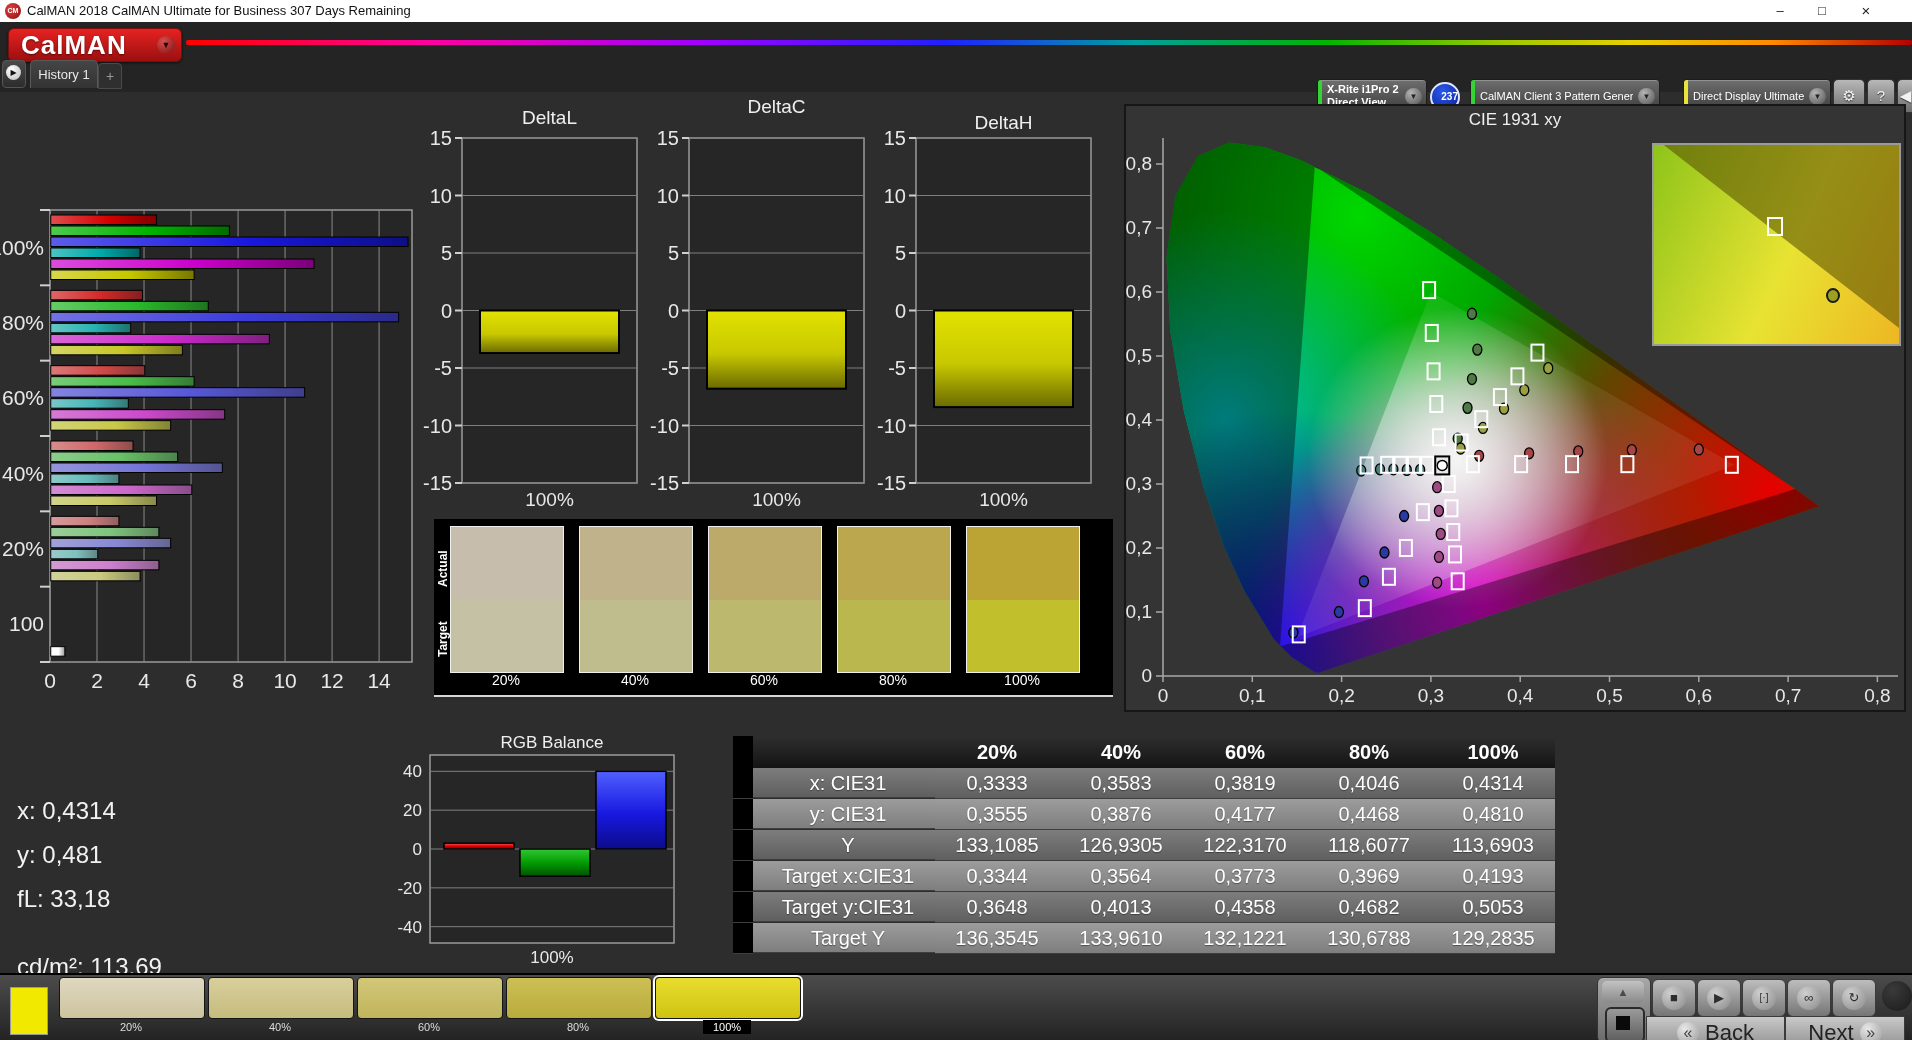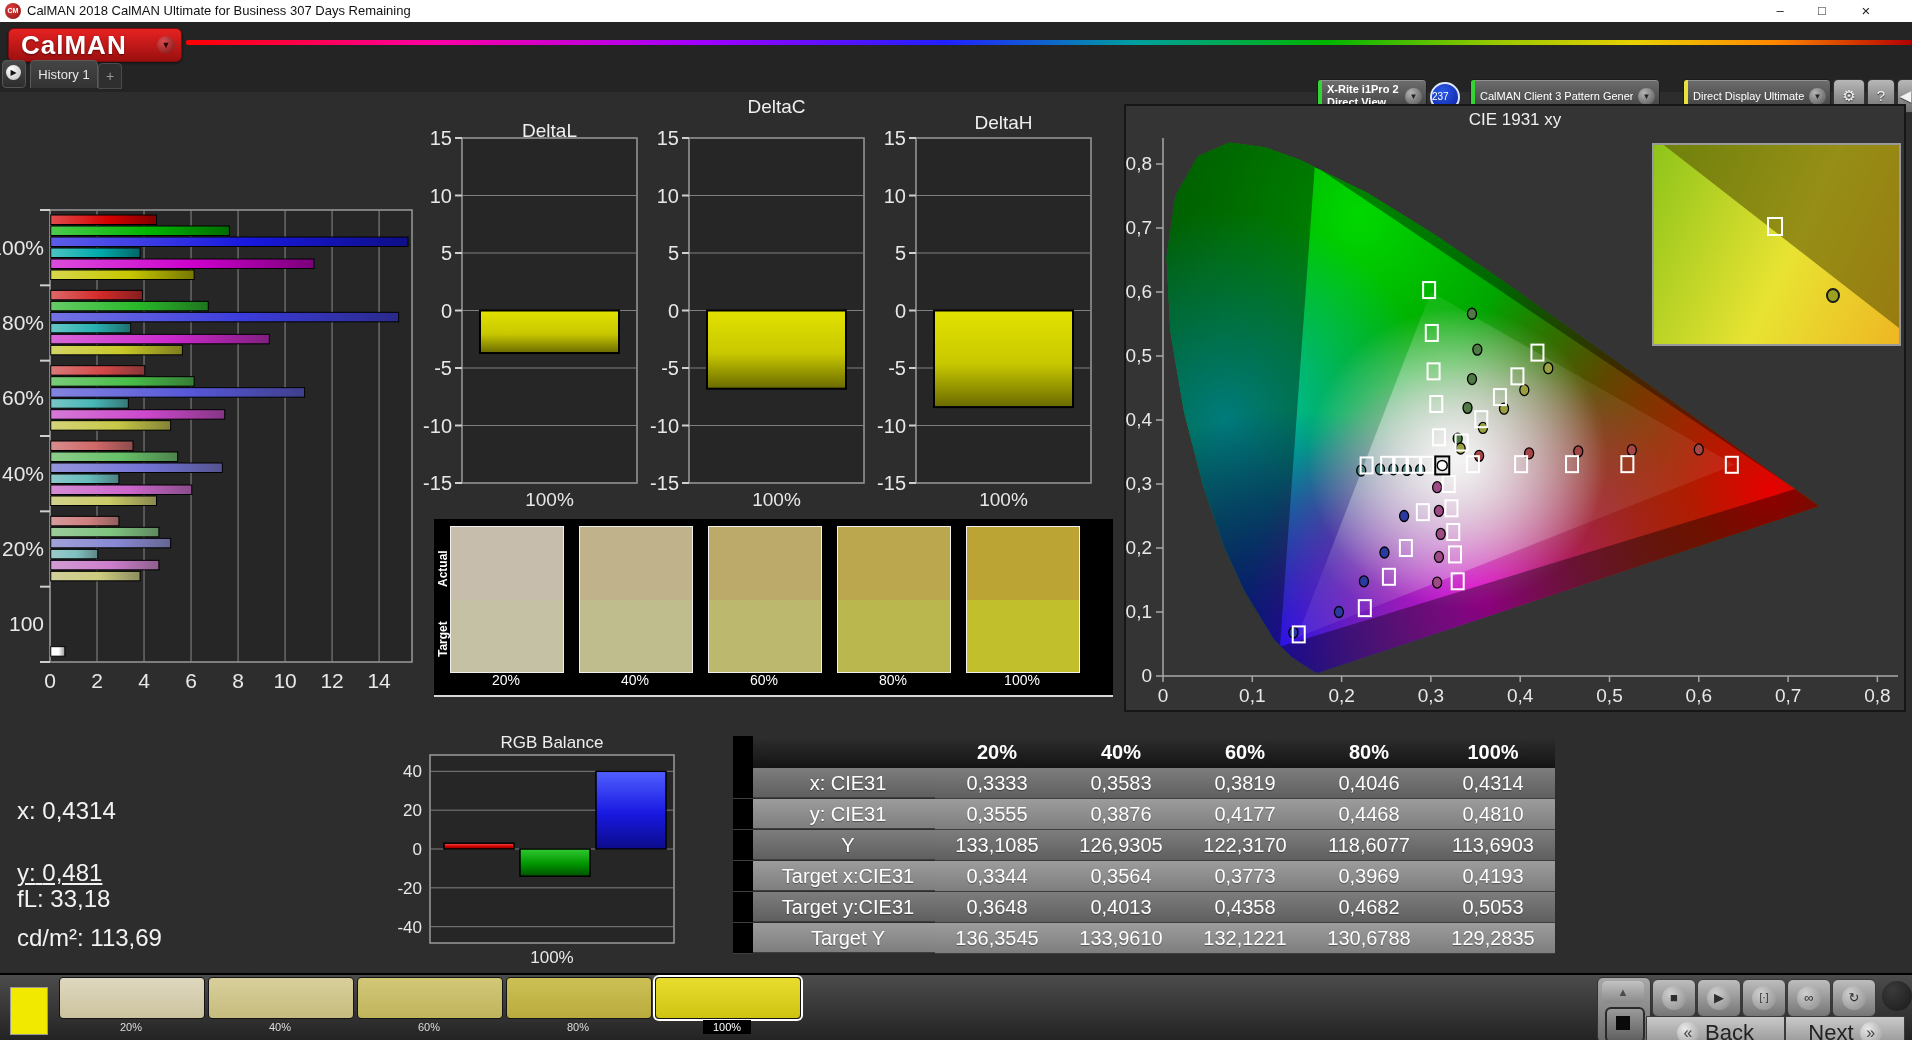--- a/index.html
+++ b/index.html
@@ -42,21 +42,21 @@
   .chip{position:absolute;top:57px;height:32px;border-radius:4px;border:1px solid #1c1c1c;
      background:linear-gradient(#6e6e6e,#3c3c3c);box-shadow:inset 0 1px 0 rgba(255,255,255,.25);}
   .chip .bar{position:absolute;left:0;top:0;bottom:0;width:4px;border-radius:3px 0 0 3px;}
   .chip .lab{position:absolute;left:9px;right:26px;color:#fff;font-size:11px;line-height:13px;
      top:50%;transform:translateY(-50%);white-space:nowrap;overflow:hidden;}
   .chip .dd{position:absolute;right:4px;top:8px;width:17px;height:17px;border-radius:50%;
      background:radial-gradient(circle at 35% 30%,#b5b5b5,#4e4e4e);color:#222;font-size:8px;
      text-align:center;line-height:17px;}
   #badge237{position:absolute;left:1430px;top:60px;width:26px;height:26px;border-radius:50%;
      background:radial-gradient(circle at 40% 30%,#2a5ae8,#0a1e9c);border:2px solid #dfe6ff;
-     color:#fff;font-size:10px;font-weight:normal;text-align:left;line-height:26px;}
+     color:#fff;font-size:10px;font-weight:bold;text-align:right;line-height:26px;}
   .sqbtn{position:absolute;top:57px;width:30px;height:32px;border-radius:5px;
      background:linear-gradient(#b8b8b8,#6e6e6e);border:1px solid #333;color:#f2f2f2;
      text-align:center;line-height:31px;font-size:15px;text-shadow:0 1px 1px #333;}
   
   #page-title{left:27px;top:112px;font-size:44px;color:#f7f7f7;letter-spacing:.5px;
      text-shadow:0 1px 2px rgba(0,0,0,.5);}
   .chart-title{color:#efefef;font-size:19px;text-align:center;}
   .xlab{color:#e8e8e8;font-size:19px;text-align:center;}
   
   #cie-panel{left:1124px;top:104px;width:782px;height:608px;background:#343434;
@@ -160,21 +160,21 @@
     </div>
     <div class="sqbtn" style="left:1833px;">
       <span>⚙</span></div>
     <div class="sqbtn" style="left:1867px;width:26px;">
       <span>?</span></div>
     <div class="sqbtn" style="left:1897px;width:15px;border-radius:5px 0 0 5px;">
       <span>◀</span></div>
   </div>
 
 
-  <div class="abs chart-title" style="left:462px;top:120px;width:175px;">DeltaL</div>
+  <div class="abs chart-title" style="left:462px;top:107px;width:175px;">DeltaL</div>
   <div class="abs chart-title" style="left:689px;top:96px;width:175px;">DeltaC</div>
   <div class="abs chart-title" style="left:916px;top:112px;width:175px;">DeltaH</div>
   <div class="abs xlab" style="left:462px;top:489px;width:175px;">100%</div>
   <div class="abs xlab" style="left:689px;top:489px;width:175px;">100%</div>
   <div class="abs xlab" style="left:916px;top:489px;width:175px;">100%</div>
   <div class="abs chart-title" style="left:430px;top:733px;width:244px;font-size:17px;">RGB Balance</div>
   <div class="abs xlab" style="left:430px;top:948px;width:244px;font-size:17px;">100%</div>
 
   <div class="abs" id="cie-panel"></div>
   <div class="abs chart-title" style="left:1124px;top:110px;width:782px;font-size:17px;">CIE 1931 xy</div>
@@ -208,23 +208,23 @@
       </div>
       <div class="clab" style="left: 403px;">80%</div>
       <div class="cell" style="left: 532px;">
         <div class="half" style="top: 0px; background: rgb(187, 164, 51);"></div>
         <div class="half" style="top: 50%; background: rgb(193, 191, 43);"></div>
       </div>
       <div class="clab" style="left: 532px;">100%</div>
     </div>
 
   <div class="abs rline" style="top:797px;"><span>x:</span> <span>0,4314</span></div>
-  <div class="abs rline" style="top:859px;text-decoration:underline;"><span>y:</span> <span>0,481</span></div>
+  <div class="abs rline" style="top:841px;"><span>y:</span> <span>0,481</span></div>
   <div class="abs rline" style="top:885px;"><span>fL:</span> <span>33,18</span></div>
-  <div class="abs rline" style="top:924px;"><span>cd/m²:</span> <span>113,69</span></div>
+  <div class="abs rline" style="top:953px;"><span>cd/m²:</span> <span>113,69</span></div>
 
   <div class="abs" id="dtable">
       <div class="hc blk"></div>
       <div class="hc"></div>
       <div class="hc">20%</div>
       <div class="hc">40%</div>
       <div class="hc">60%</div>
       <div class="hc">80%</div>
       <div class="hc">100%</div>
       <div class="c blk"></div>

